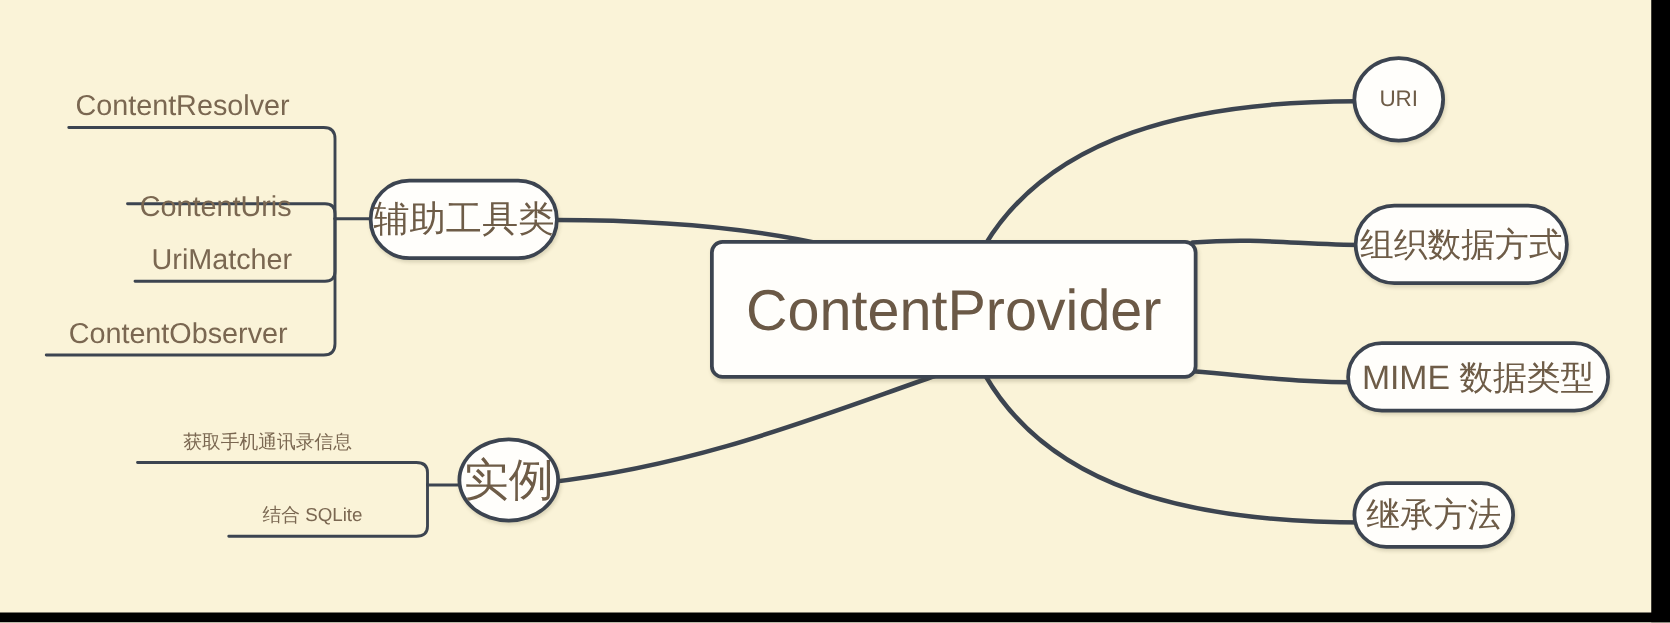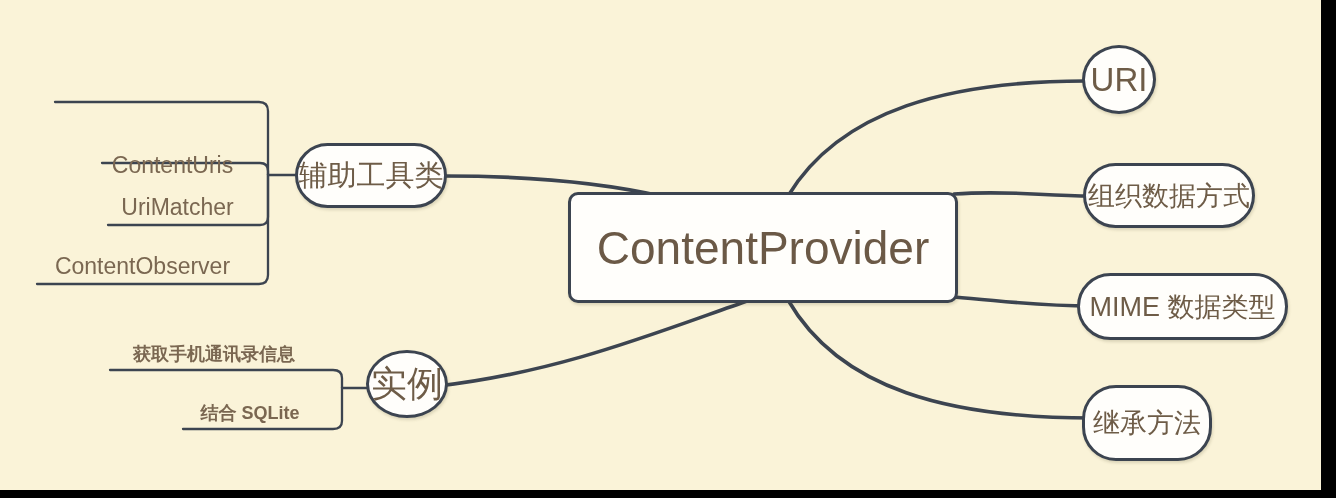--- a/index.html
+++ b/index.html
@@ -17,29 +17,29 @@
     box-shadow:1px 2px 3px rgba(80,70,40,.18);
   }
   .root-node{
     left:568px;top:192px;width:390px;height:111px;border-radius:10px;
     font-size:46px;color:#6b5946;
   }
   .pill{border-radius:34px;font-size:27px;}
   .circle{border-radius:50%;font-size:36px;}
   .node-aux{left:295px;top:143px;width:152px;height:65px;font-size:29px;}
   .node-example{left:366px;top:350px;width:82px;height:68px;}
-  .node-uri{left:1082px;top:45px;width:74px;height:69px;font-size:33px;}
+  .node-uri{left:1082px;top:45px;width:74px;height:69px;font-size:18px;}
   .node-org{left:1083px;top:163px;width:172px;height:65px;}
-  .node-mime{left:1077px;top:273px;width:211px;height:67px;text-align:right;}
-  .node-inherit{left:1082px;top:385px;width:130px;height:76px;}
+  .node-mime{left:1077px;top:273px;width:211px;height:57px;text-align:right;}
+  .node-inherit{left:1082px;top:385px;width:130px;height:54px;}
   .leaf-label{
     position:absolute;z-index:2;color:#7a6751;text-align:center;
     font-size:23px;line-height:28px;white-space:nowrap;
   }
-  .leaf-cn{font-size:18px;font-weight:bold;}
+  .leaf-cn{font-size:15px;}
   .lbl-contentresolver{left:40px;top:70px;width:212px;}
   .lbl-contenturis{left:95px;top:131px;width:155px;margin-top:20px;}
   .lbl-urimatcher{left:100px;top:193px;width:155px;}
   .lbl-contentobserver{left:30px;top:252px;width:225px;}
   .lbl-contacts{left:105px;top:340px;width:218px;}
   .lbl-sqlite{left:175px;top:399px;width:150px;}
   .edge-strip{position:absolute;background:#000;z-index:3;}
   .strip-right{left:1321px;top:0;width:15px;height:498px;}
   .strip-bottom{left:0;top:490px;width:1336px;height:8px;}
 </style>
@@ -78,20 +78,23 @@
     <span>ContentProvider</span>
   </div>
 
   <div class="node pill node-aux">
     <span>辅助工具类</span>
   </div>
   <div class="node circle node-example">
     <span>实例</span>
   </div>
 
+  <div class="leaf-label lbl-contentresolver">
+    <span>ContentResolver</span>
+  </div>
   <div class="leaf-label lbl-contenturis">
     <span>ContentUris</span>
   </div>
   <div class="leaf-label lbl-urimatcher">
     <span>UriMatcher</span>
   </div>
   <div class="leaf-label lbl-contentobserver">
     <span>ContentObserver</span>
   </div>
   <div class="leaf-label leaf-cn lbl-contacts">

